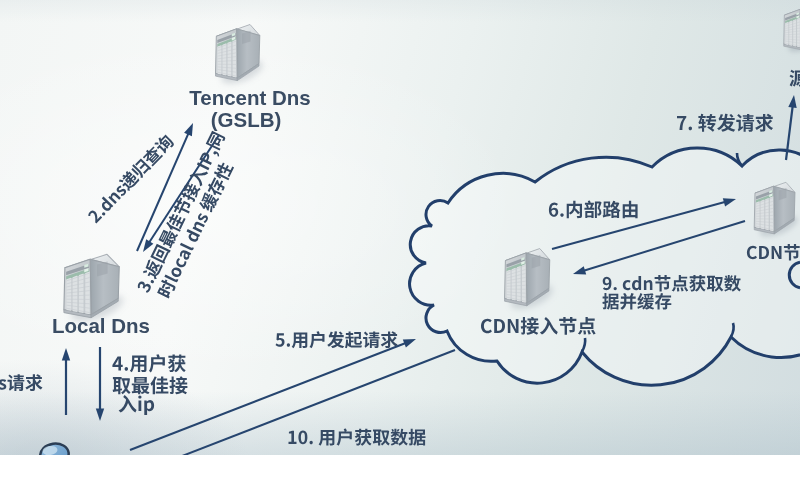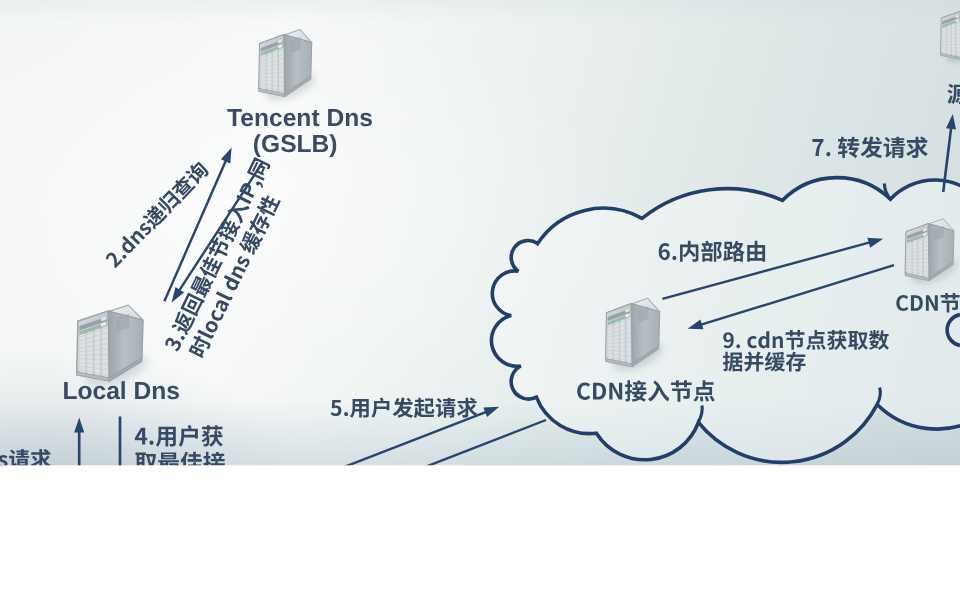--- a/index.html
+++ b/index.html
@@ -1,14 +1,14 @@
 <!DOCTYPE html>
 <html><head><meta charset="utf-8"><style>
 html,body{margin:0;padding:0;}
-#stage{position:relative;width:800px;height:388px;overflow:hidden;
+#stage{position:relative;width:800px;height:455px;overflow:hidden;
 background-image:
  radial-gradient(ellipse 300px 150px at 5% 102%, rgba(160,178,190,0.38), rgba(160,178,190,0) 70%),
  linear-gradient(180deg, rgba(200,212,216,0.22) 0%, rgba(255,255,255,0) 5%),
  linear-gradient(180deg, rgba(170,190,200,0) 86%, rgba(170,190,200,0.38) 100%),
  radial-gradient(ellipse 520px 280px at 25% 45%, rgba(255,255,255,0.5), rgba(255,255,255,0) 62%),
  linear-gradient(105deg, #f3f6f5 0%, #f7f9f8 28%, #ebf1f0 52%, #dfe8e7 72%, #d2dde0 100%);
 font-family:"Liberation Sans", sans-serif;}
 </style></head><body>
 <div id="stage">
 <svg width="800" height="500" viewBox="0 0 800 500">

